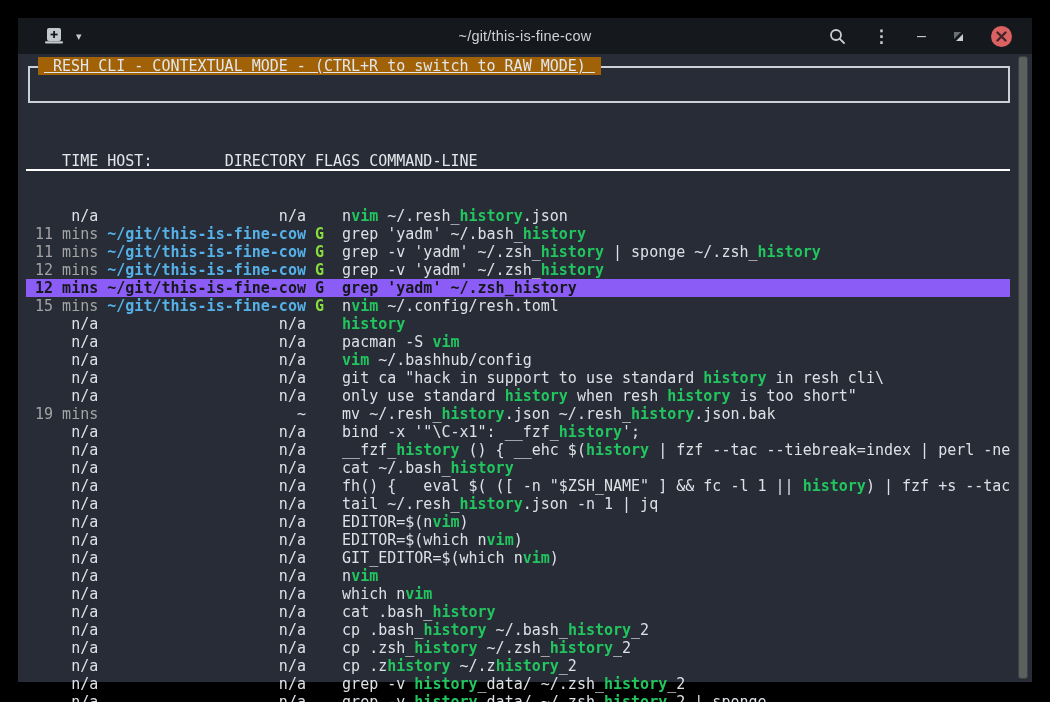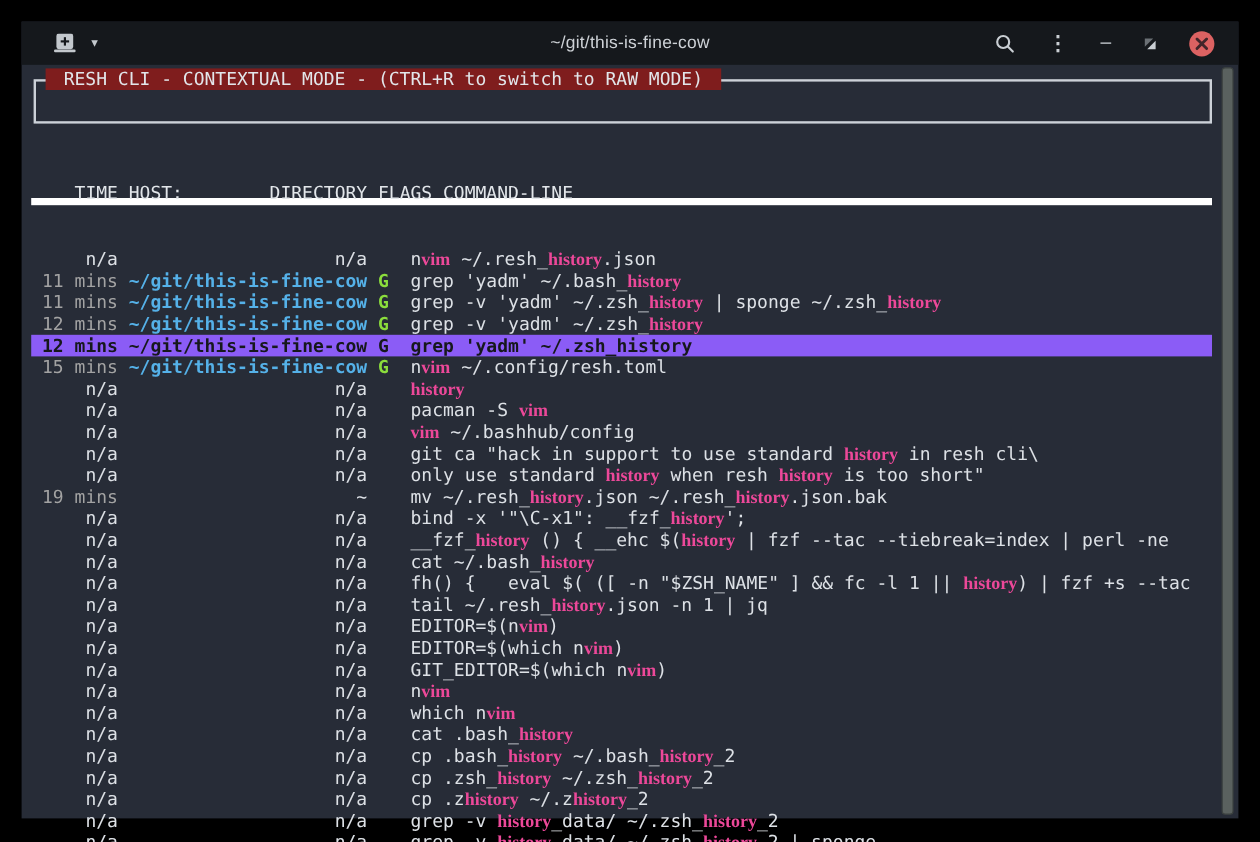--- a/index.html
+++ b/index.html
@@ -34,40 +34,40 @@
   }
   
   .terminal {
     position:relative; height:628px; padding:12px 22px 0 8px;
     color:#dde1e6; font-size:15px; line-height:18px;
   }
   .resh-box {
     position:relative; border:2px solid #ccd1d8; height:37px; margin-left:2px;
   }
   .resh-box-title {
-    position:absolute; top:-11px; left:8px; background:#7f1d1d;
-    padding:0 6px; color:#e2e6ea; white-space:pre;
+    position:absolute; top:-11px; left:8px; background:#a16207;
+    padding:0 6px; color:#e2e6ea; white-space:pre;text-decoration:underline;
   }
   .resh-query { padding:8px 0 0 4px; white-space:pre; }
   .cursor {
     display:inline-block; width:9px; height:16px; background:#e7eaee;
     vertical-align:-3px;
   }
   .table { margin-top:13px; white-space:pre; }
   .thead {
-    height:19px; border-bottom:6px solid #ffffff; color:#e2e6ea;
+    height:19px; border-bottom:2px solid #ffffff; color:#e2e6ea;
   }
   .row { height:18px; }
   .c-time-y { color:#a3a3a3; }
   .c-time-w { color:#dde1e6; }
   .c-dir-c  { color:#55b1e8; font-weight:bold; }
   .c-dir-w  { color:#dde1e6; }
   .c-flag   { color:#8bdd3c; font-weight:bold; }
   .c-cmd    { color:#dde1e6; }
-  .c-match  { color:#ec4899; font-weight:bold;font-family:Liberation Serif, serif; }
+  .c-match  { color:#22c55e; font-weight:bold; }
   .row.selected { background:#8b5cf6; }
   .row.selected span { color:#16181c !important; font-weight:bold; }
   
   .scrollbar { position:absolute; top:38px; right:4px; bottom:3px; width:10px; }
   .scroll-thumb {
     position:absolute; top:0; bottom:0; width:100%;
     background:#5a615f; border-radius:3px; border:1px solid #3c4240;
   }
 </style>
 </head>

